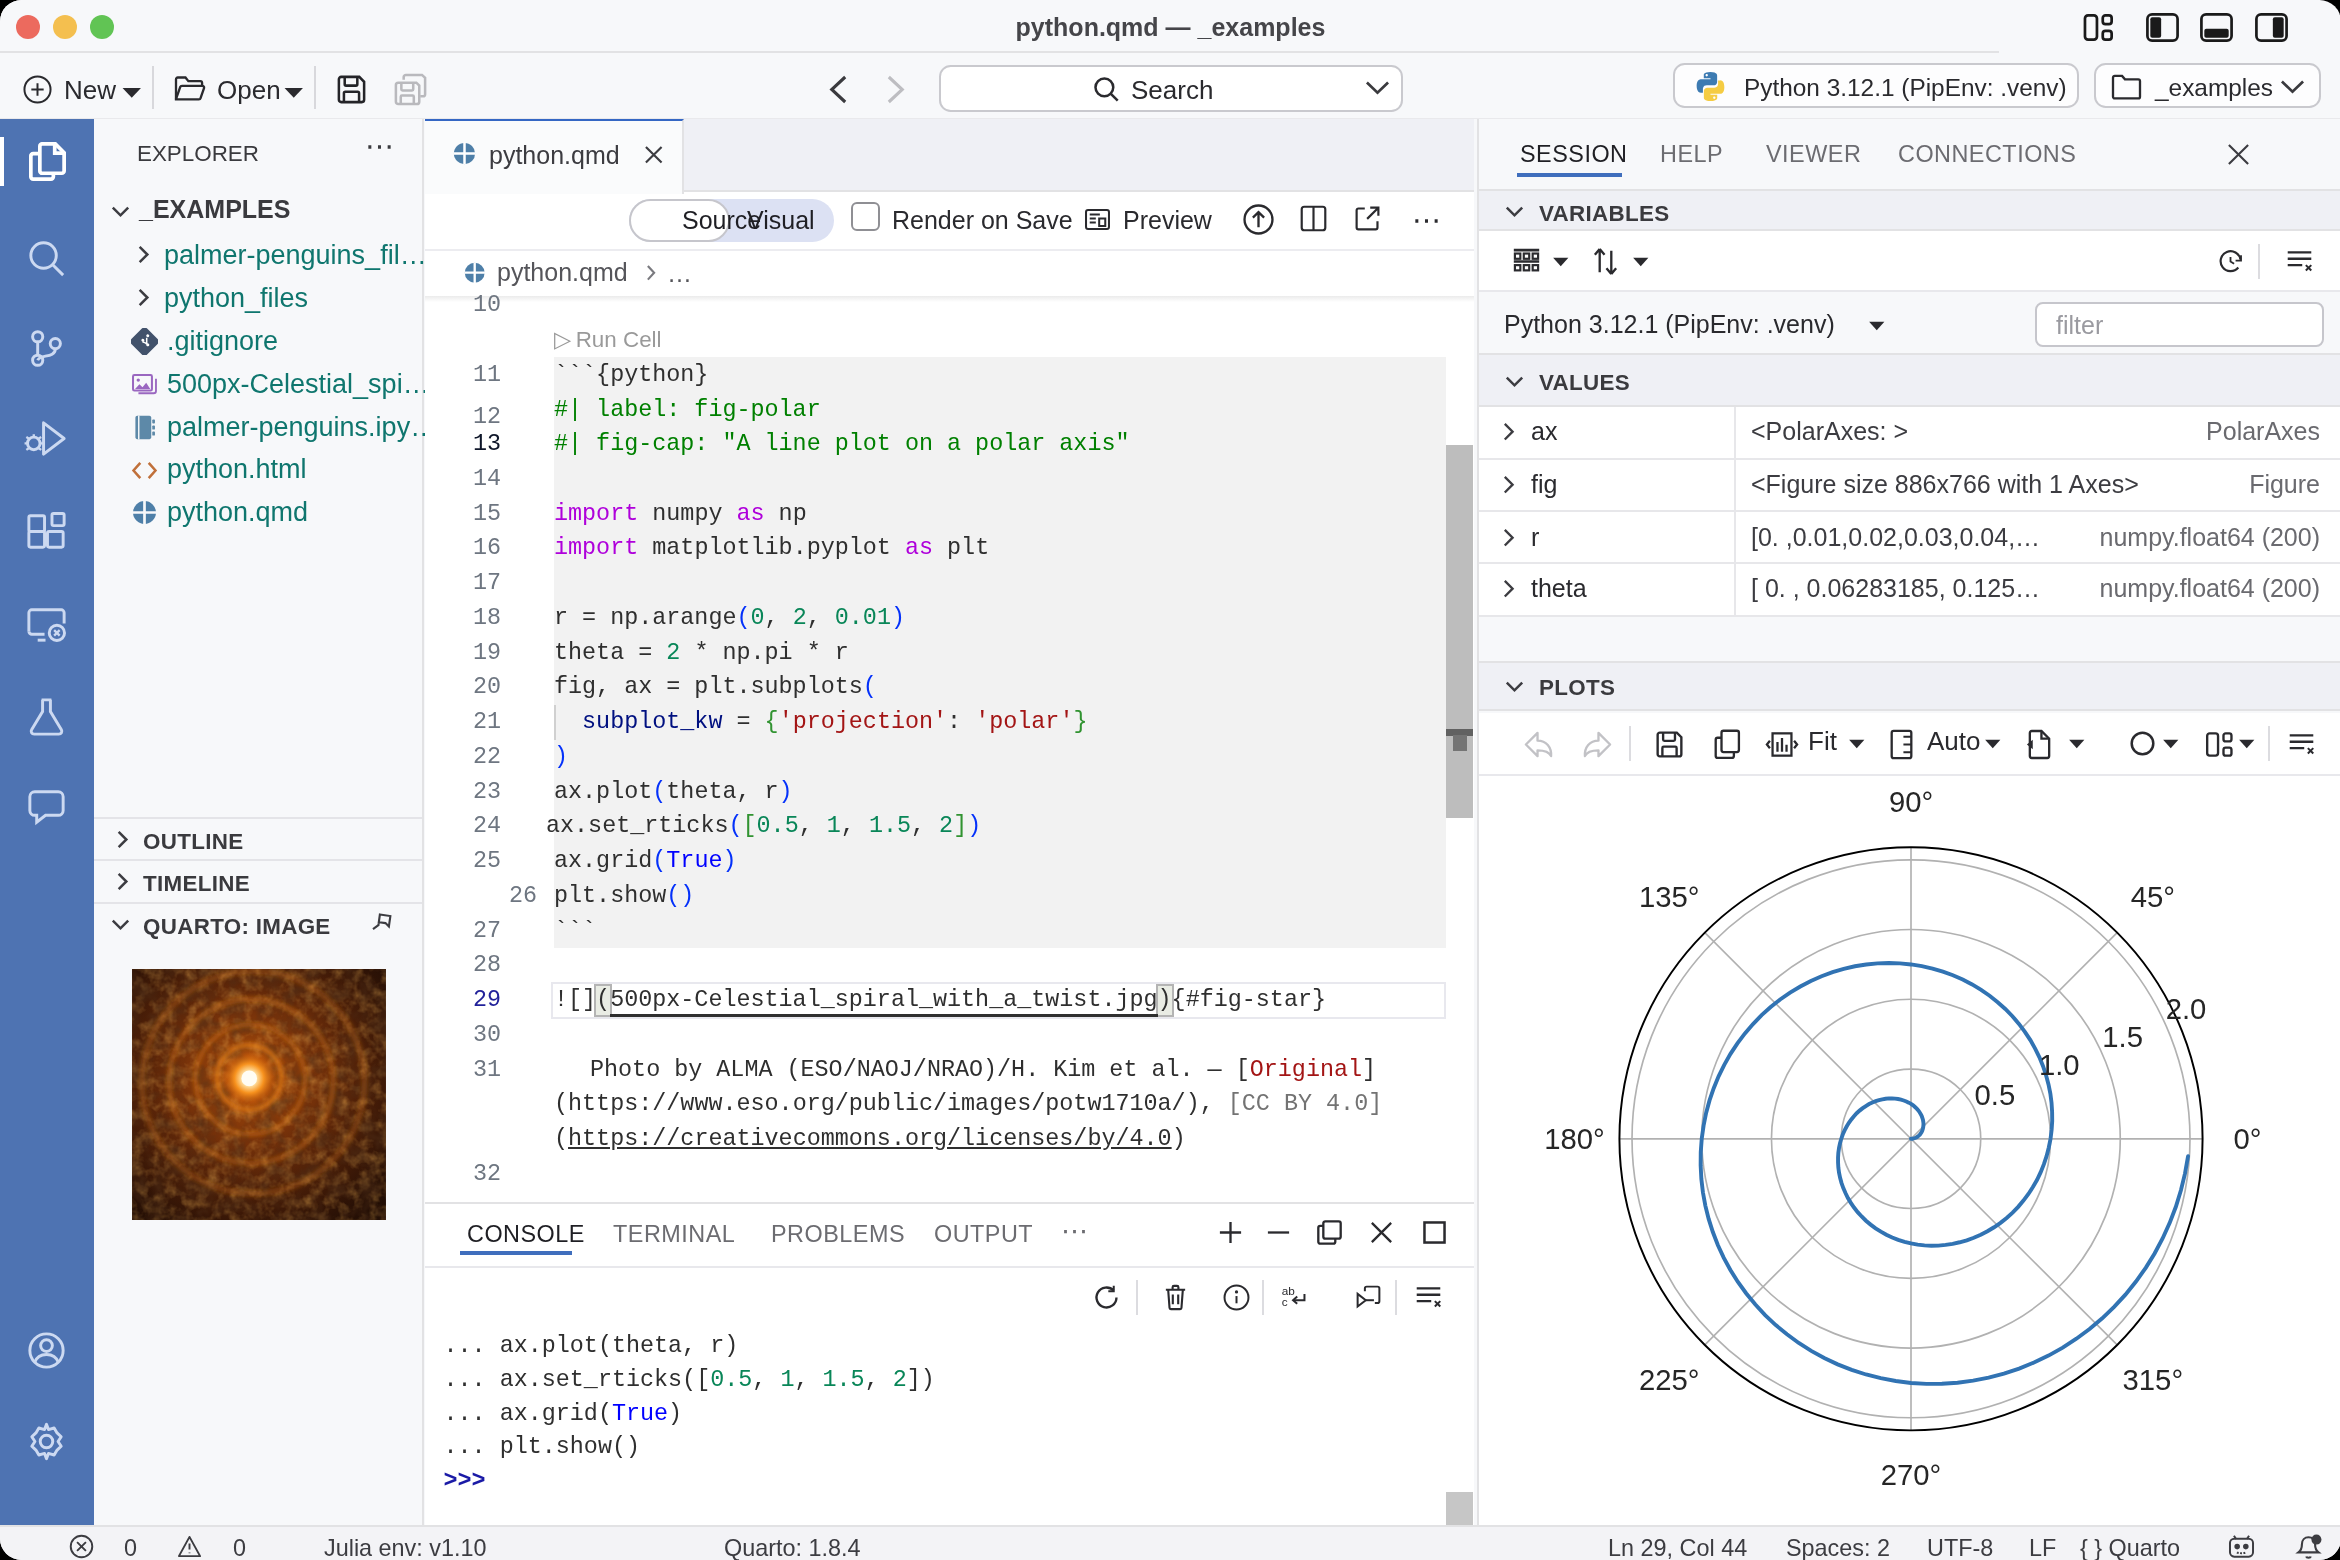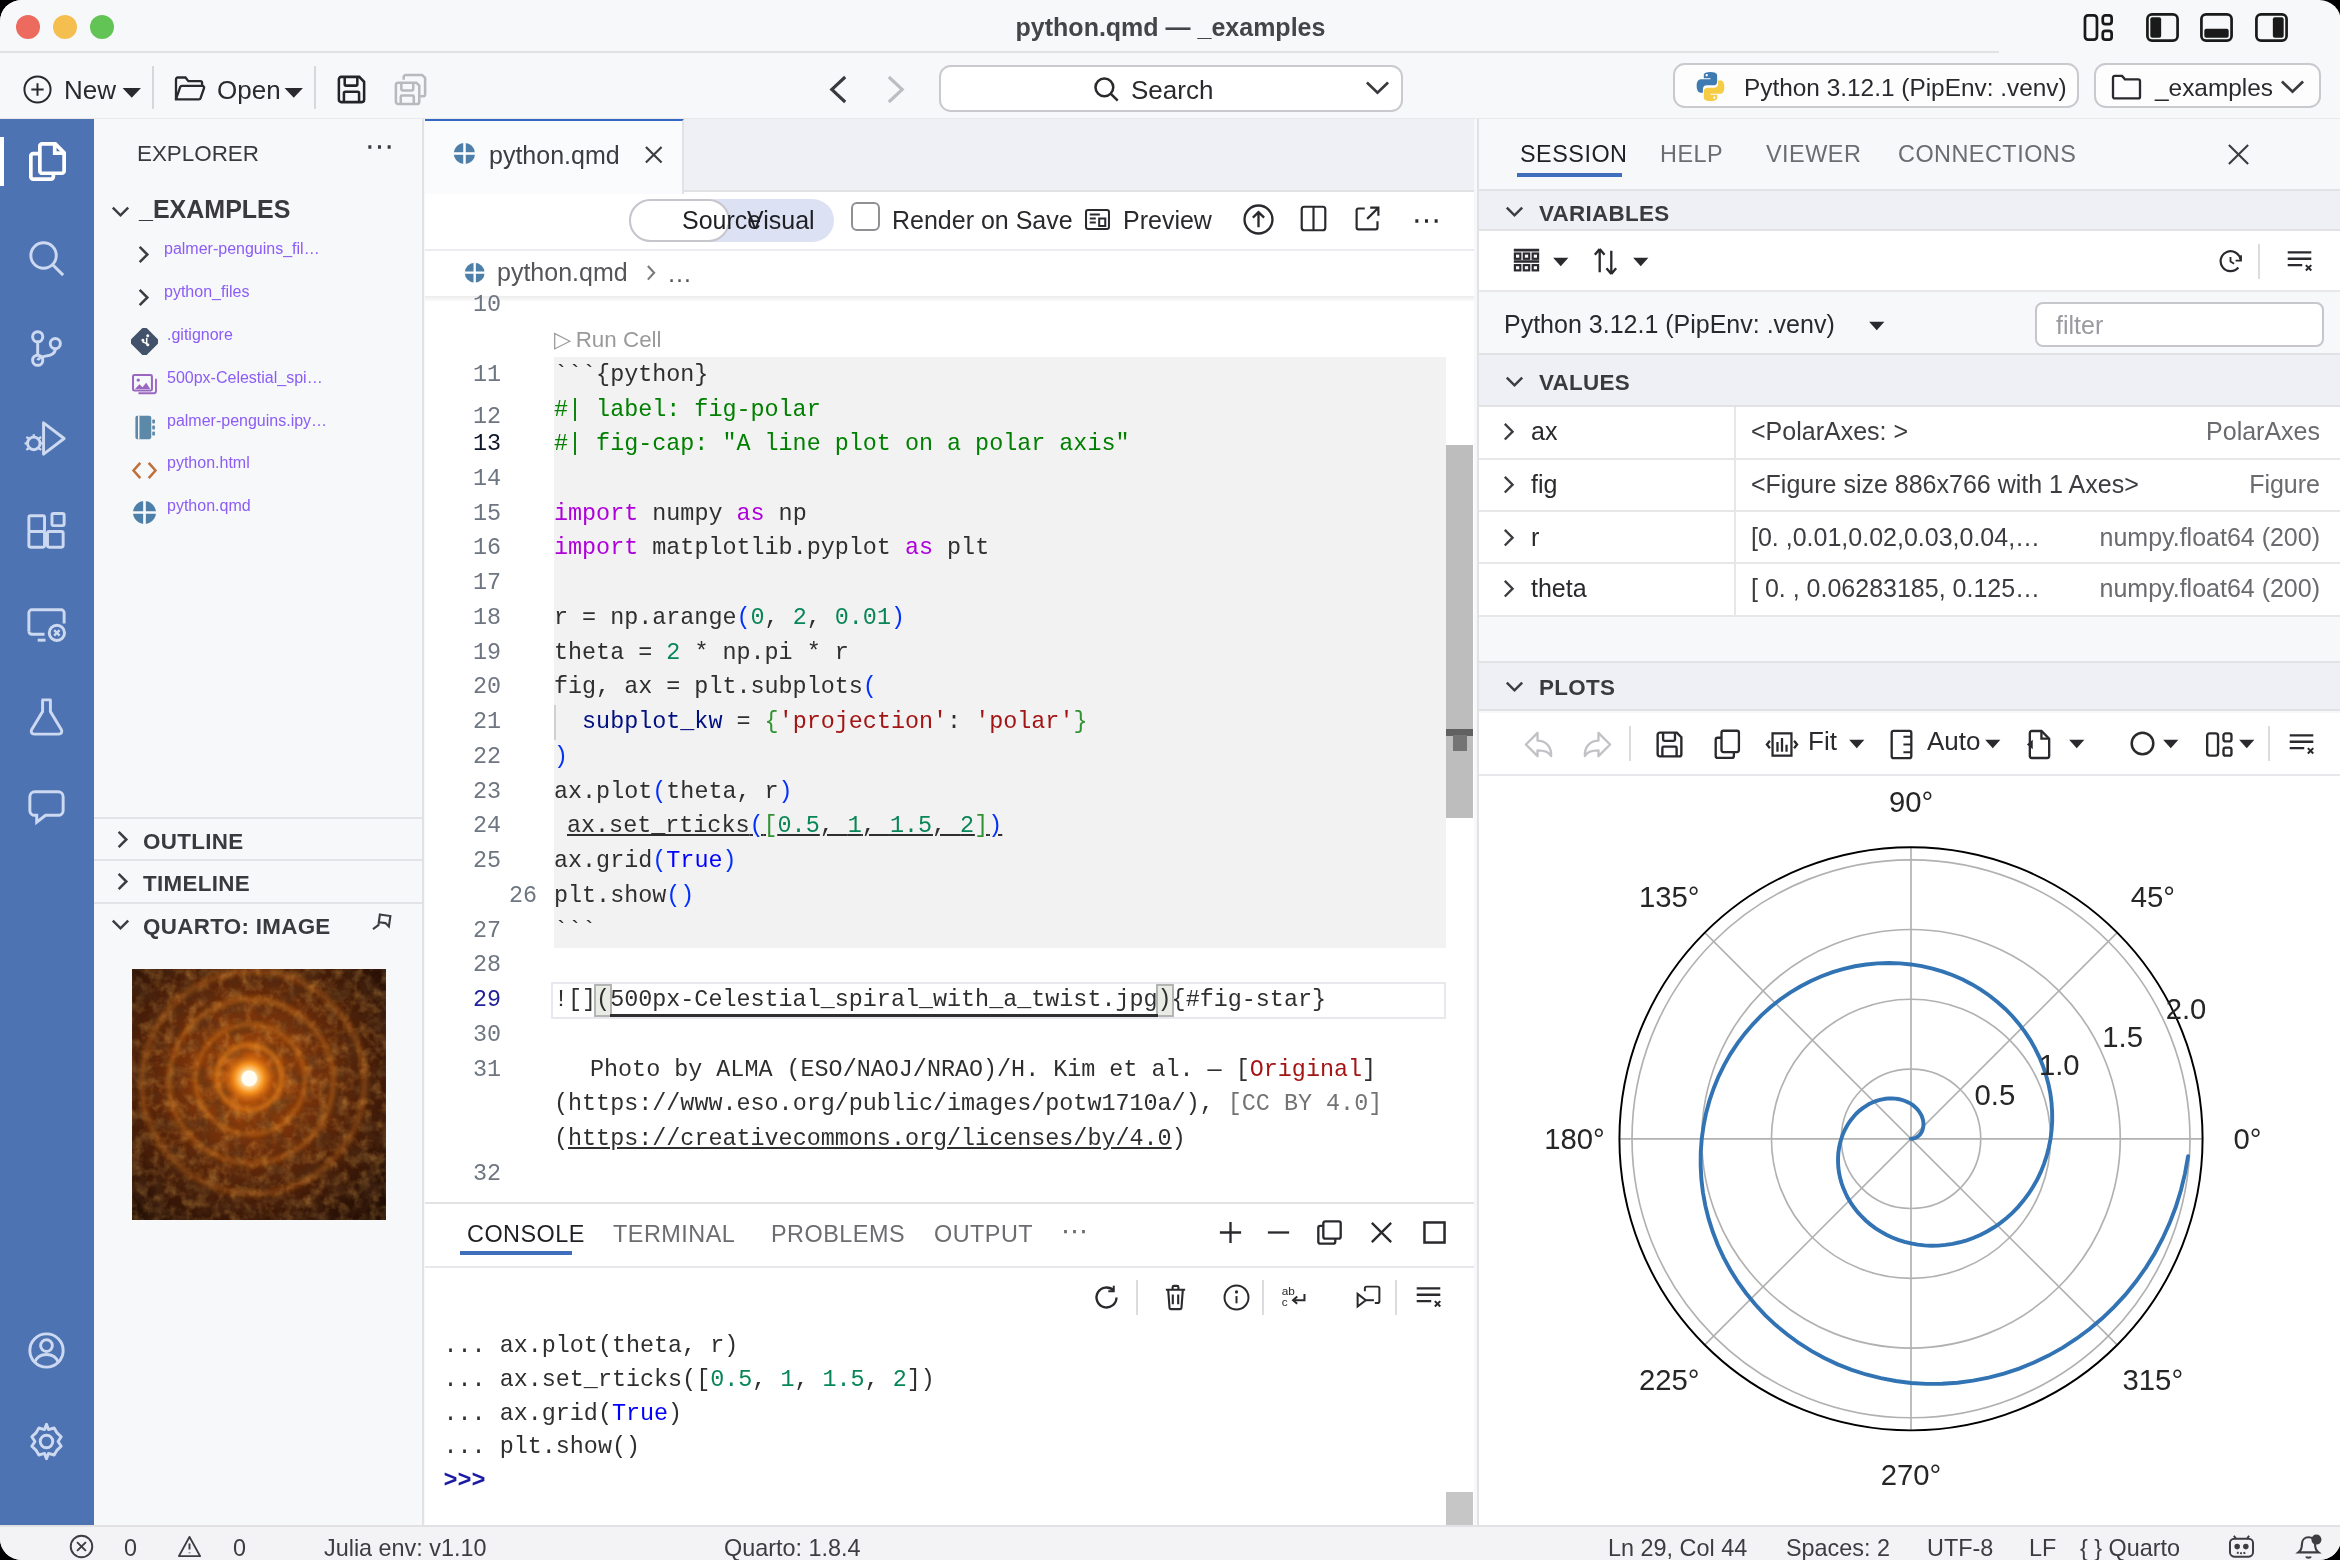--- a/index.html
+++ b/index.html
@@ -17,21 +17,21 @@
 .tbtext { font-size:26px; color:#2a2a2e; }
 .sep { position:absolute; width:2px; height:43px; top:10.7px; background:#d8d8dc; }
 
 .activitybar { position:absolute; left:0; top:119px; width:94px; height:1406px; background:#4e73b2; }
 .sidebar { position:absolute; left:94px; top:119px; width:330px; height:1406px; background:#f7f8fa; border-right:2px solid #e2e2e4; }
 .editor { position:absolute; left:425px; top:119px; width:1049px; height:1083px; background:#ffffff; }
 .panel { position:absolute; left:425px; top:1202px; width:1049px; height:324px; background:#ffffff; border-top:2px solid #e2e2e4; }
 .rightpanel { position:absolute; left:1477px; top:119px; width:864px; height:1406px; background:#f7f8fa; border-left:2px solid #e2e2e4; }
 .statusbar { position:absolute; left:0; top:1525px; width:2341px; height:35px; background:#f3f3f6; border-top:2px solid #e2e2e4; font-size:23.4px; color:#3c3c41; }
 
-.treerow { position:absolute; left:0; width:330px; height:43px; font-size:16px; color:#8b5cf6; }
+.treerow { position:absolute; left:0; width:330px; height:43px; font-size:27px; color:#0f766e; }
 .sechead { font-weight:bold; font-size:22.4px; color:#3a3a3e; letter-spacing:0.3px; }
 .cl { position:absolute; font-family:"Liberation Mono", monospace; font-size:23.4px; line-height:30px; white-space:pre; color:#2f2f2f; }
 .gut { position:absolute; left:0; width:76px; text-align:right; font-family:"Liberation Mono", monospace; font-size:23.4px; line-height:30px; }
 </style>
 </head>
 <body>
 <div class="app">
 
   <div class="titlebar">
     <div class="tl" style="left:15.6px; background:#ec6a5e;"></div>
@@ -382,21 +382,21 @@
 <div class="cl" style="left:129px;top:276px;"><span style="color:#008000">#| label: fig-polar</span></div>
 <div class="cl" style="left:129px;top:310px;"><span style="color:#008000">#| fig-cap: "A line plot on a polar axis"</span></div>
 <div class="cl" style="left:129px;top:380px;"><span style="color:#af00db">import</span> numpy <span style="color:#af00db">as</span> np</div>
 <div class="cl" style="left:129px;top:414px;"><span style="color:#af00db">import</span> matplotlib.pyplot <span style="color:#af00db">as</span> plt</div>
 <div class="cl" style="left:129px;top:484px;">r = np.arange<span style="color:#0431fa">(</span><span style="color:#098658">0</span>, <span style="color:#098658">2</span>, <span style="color:#098658">0.01</span><span style="color:#0431fa">)</span></div>
 <div class="cl" style="left:129px;top:519px;">theta = <span style="color:#098658">2</span> * np.pi * r</div>
 <div class="cl" style="left:129px;top:553px;">fig, ax = plt.subplots<span style="color:#0431fa">(</span></div>
 <div class="cl" style="left:129px;top:588px;">  <span style="color:#001080">subplot_kw</span> = <span style="color:#319331">{</span><span style="color:#a31515">'projection'</span>: <span style="color:#a31515">'polar'</span><span style="color:#319331">}</span></div>
 <div class="cl" style="left:129px;top:623px;"><span style="color:#0431fa">)</span></div>
 <div class="cl" style="left:129px;top:658px;">ax.plot<span style="color:#0431fa">(</span>theta, r<span style="color:#0431fa">)</span></div>
-<div class="cl" style="left:142px;top:692px;text-decoration:underline;">ax.set_rticks<span style="color:#0431fa">(</span><span style="color:#319331">[</span><span style="color:#098658">0.5</span>, <span style="color:#098658">1</span>, <span style="color:#098658">1.5</span>, <span style="color:#098658">2</span><span style="color:#319331">]</span><span style="color:#0431fa">)</span></div>
+<div class="cl" style="left:121px;top:692px;">ax.set_rticks<span style="color:#0431fa">(</span><span style="color:#319331">[</span><span style="color:#098658">0.5</span>, <span style="color:#098658">1</span>, <span style="color:#098658">1.5</span>, <span style="color:#098658">2</span><span style="color:#319331">]</span><span style="color:#0431fa">)</span></div>
 <div class="cl" style="left:129px;top:727px;">ax.grid<span style="color:#0431fa">(</span><span style="color:#0000ff">True</span><span style="color:#0431fa">)</span></div>
 <div class="cl" style="left:129px;top:762px;">plt.show<span style="color:#0431fa">(</span><span style="color:#0431fa">)</span></div>
 <div class="cl" style="left:129px;top:797px;">```</div>
 <div class="cl" style="left:129px;top:866px;">![](500px-Celestial_spiral_with_a_twist.jpg){#fig-star}</div>
 <div class="cl" style="left:129px;top:936px;margin-left:36px;">Photo by ALMA (ESO/NAOJ/NRAO)/H. Kim et al. — [<span style="color:#a31515">Original</span>]</div>
 <div class="cl" style="left:129px;top:970px;">(<span style="">https://www.eso.org/public/images/potw1710a/</span>), <span style="color:#737373">[CC BY 4.0]</span></div>
 <div class="cl" style="left:129px;top:1005px;">(<span style="text-decoration:underline;">https://creativecommons.org/licenses/by/4.0</span>)</div>
     <div class="abs" style="left:1021px;top:326px;width:27px;height:373px;background:#bdbdbd;"></div>
     <div class="abs" style="left:1021px;top:610px;width:27px;height:6.8px;background:#616161;"></div>
     <div class="abs" style="left:1028px;top:616px;width:13.7px;height:15.6px;background:#747474;"></div>

